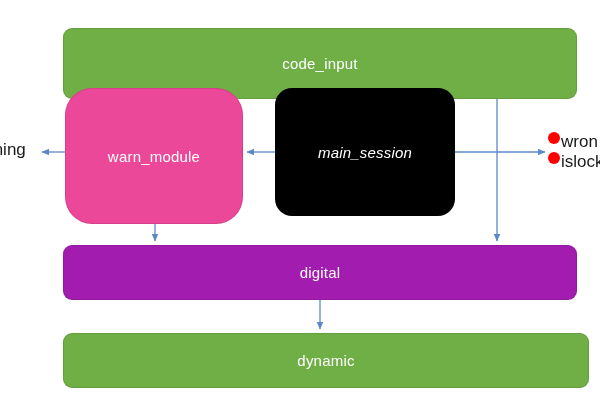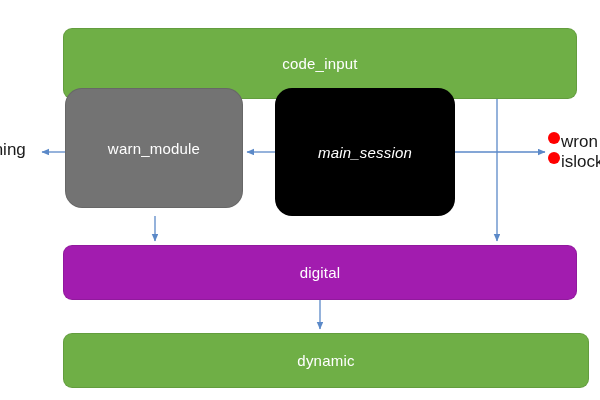--- a/index.html
+++ b/index.html
@@ -32,23 +32,23 @@
   }
   #node-code-input {
     left: 63px;  top: 8px;
     width: 514px; height: 71px;
     background: #6FAF46;
     border-radius: 9px;
     margin-top: 20px;
   }
   #node-warn-module {
     left: 65px;  top: 88px;
-    width: 178px; height: 120px;
-    background: #737373;
-    border-radius: 17px;
+    width: 178px; height: 136px;
+    background: #ec4899;
+    border-radius: 27px;
   }
   #node-main-session {
     left: 275px; top: 88px;
     width: 180px; height: 128px;
     background: #000000;
     border-radius: 17px;
     font-style: italic;
   }
   #node-digital {
     left: 63px;  top: 245px;

